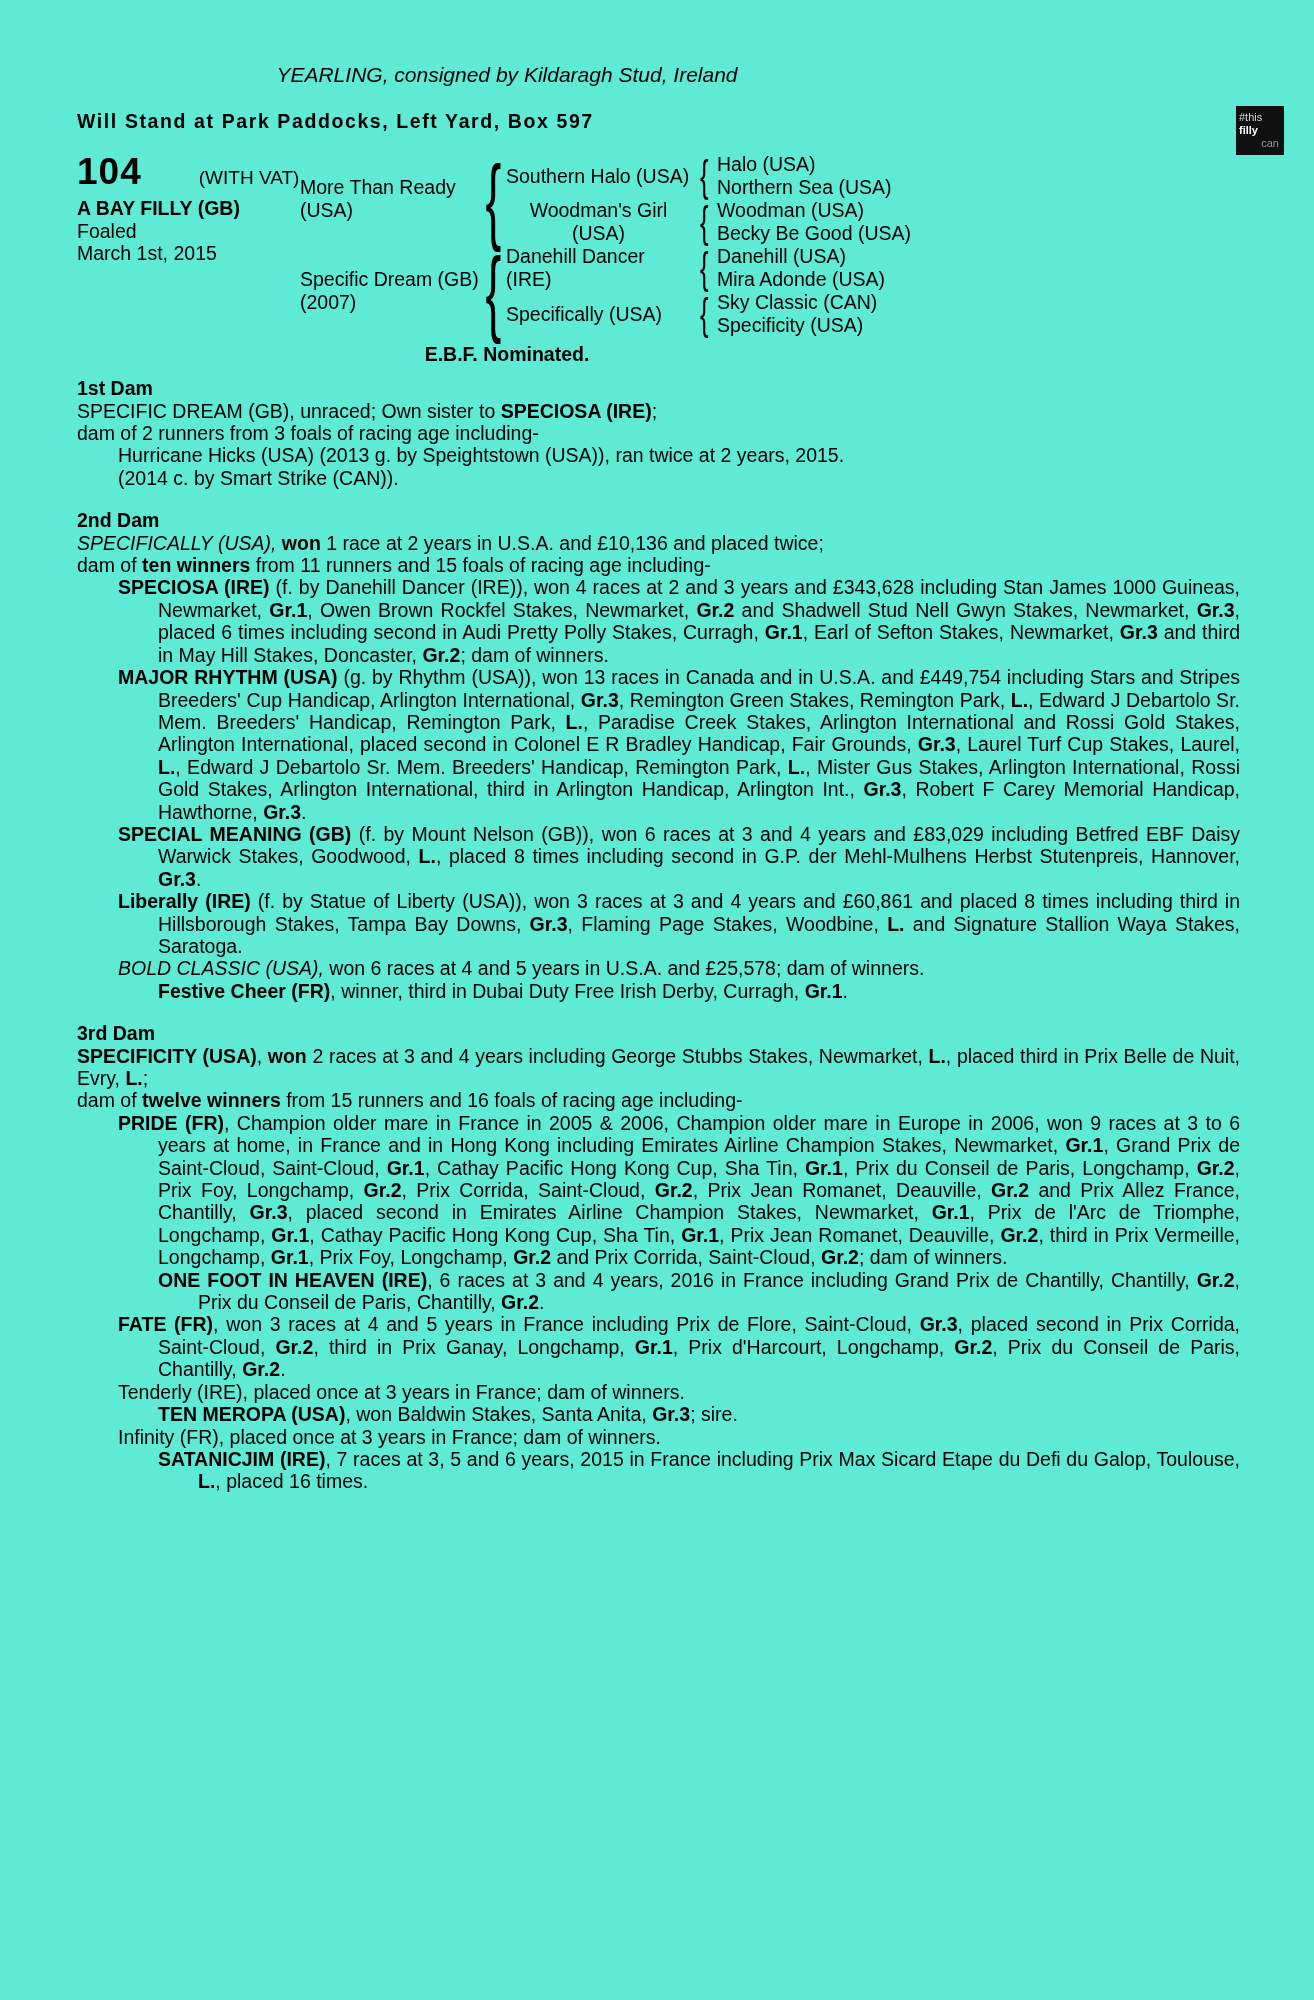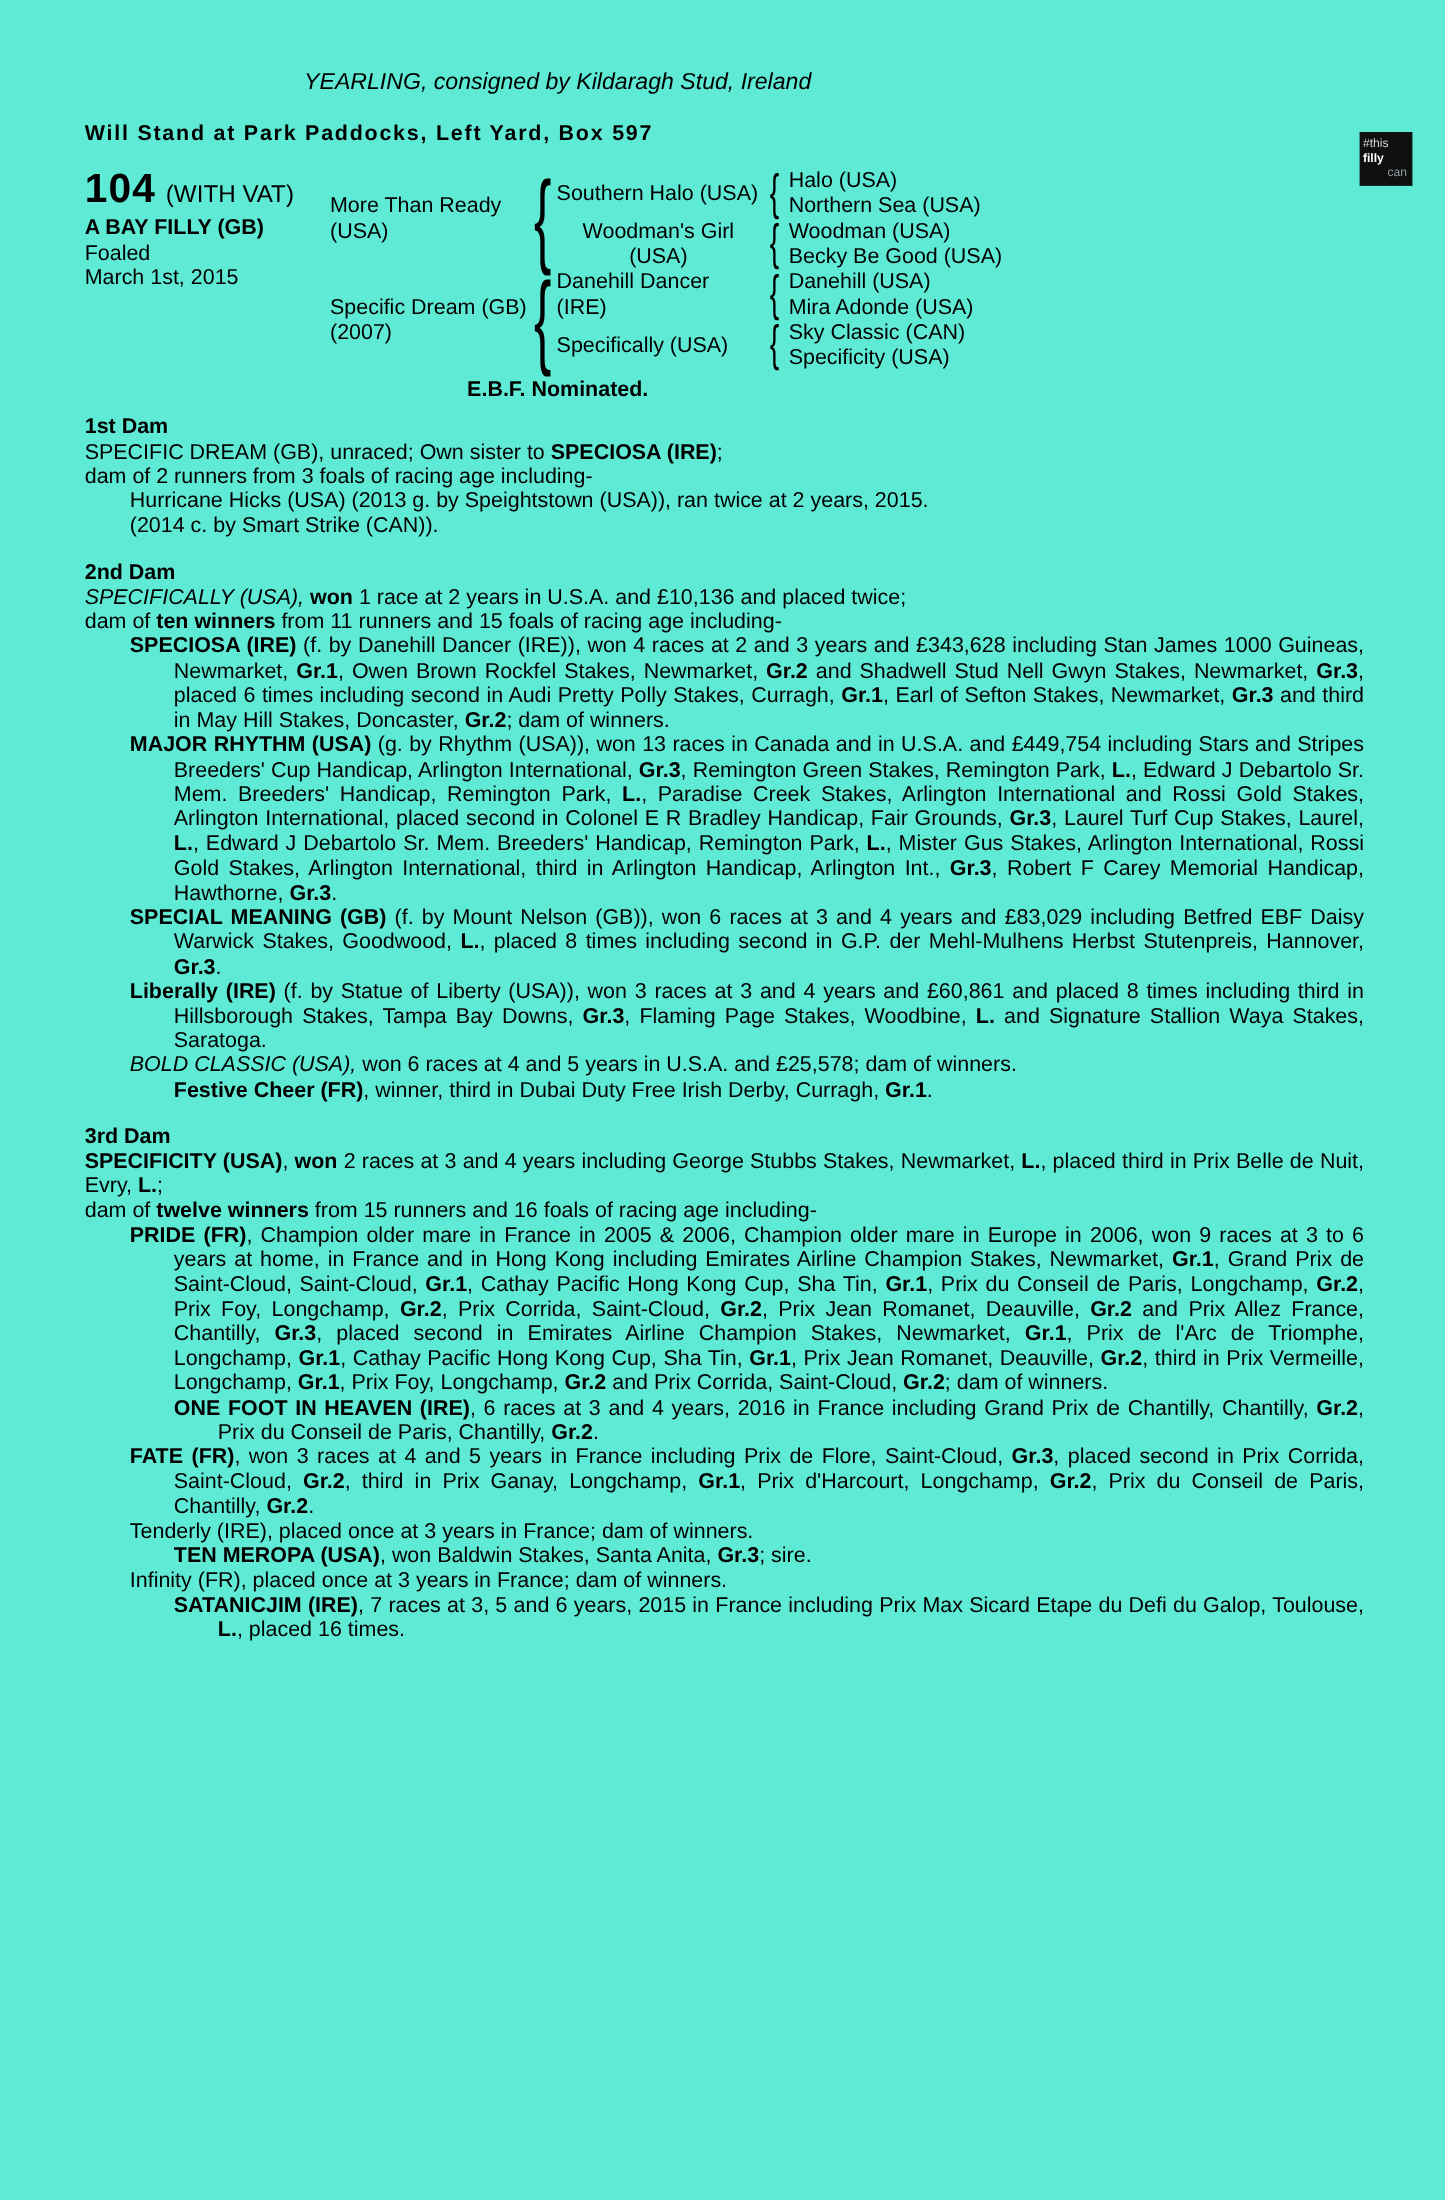--- a/index.html
+++ b/index.html
@@ -21,36 +21,36 @@
     font-style:italic;
     font-size:21px;
     margin-bottom:24px;
   }
   .stand-line{
     font-weight:bold;
     letter-spacing:1.6px;
     margin-bottom:20px;
   }
   .badge{
-    position:absolute;top:120px;right:30px;
+    position:absolute;top:106px;right:30px;
     width:48px;height:49px;
     background:#101010;
     box-sizing:border-box;
     padding:3px 5px;
     display:flex;flex-direction:column;justify-content:center;align-items:flex-end;
     font-size:11px;line-height:13px;
   }
   .badge .l1{color:#d6d6d6;}
   .badge .l2{color:#ffffff;font-weight:bold;}
   .badge .l3{color:#8f9aa0;}
   .lot-row{display:flex;align-items:flex-start;}
   .lot-block{width:223px;flex:none;padding-top:8px;}
   .lot-number-line{display:flex;align-items:baseline;gap:9px;}
   .lot-number{font-size:37px;font-weight:bold;letter-spacing:1px;}
-  .lot-vat{font-size:22px;}
+  .lot-vat{font-size:19px;margin-left:48px;}
   .lot-desc{font-weight:bold;margin-top:8px;}
   .ped-grid{
     flex:1;
     display:grid;
     grid-template-columns:180px 26px 185px 26px auto;
     grid-auto-rows:23px;
   }
   .ped-cell{display:flex;flex-direction:column;justify-content:center;}
   .ped-line:empty{display:none;}
   .brace{display:flex;align-items:center;justify-content:center;overflow:visible;}

